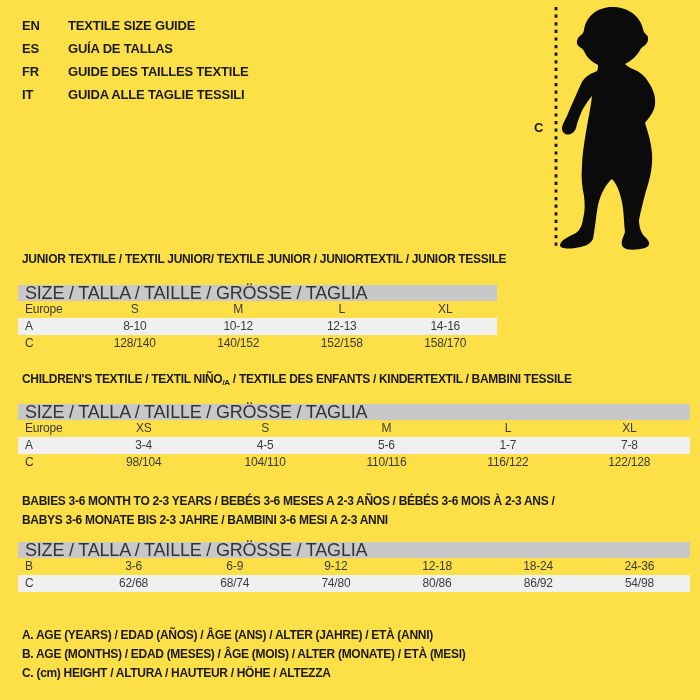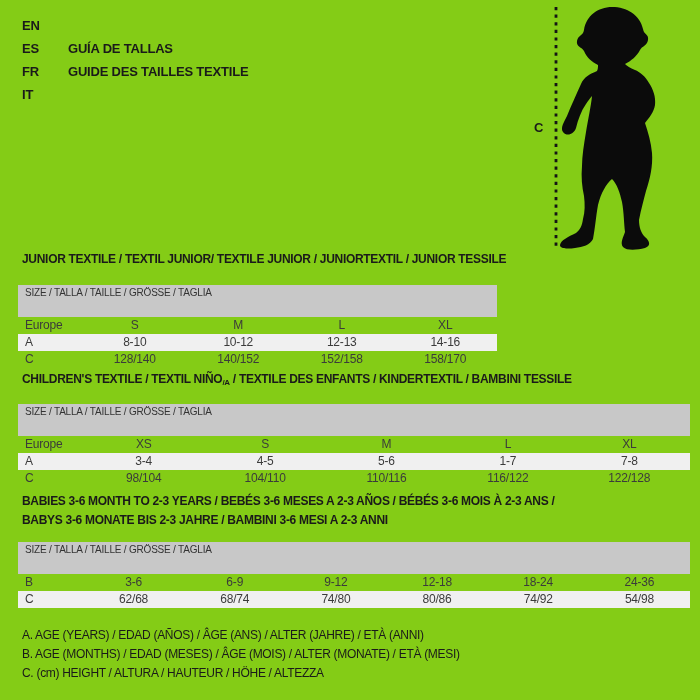--- a/index.html
+++ b/index.html
@@ -1,71 +1,73 @@
 <!DOCTYPE html>
 <html><head>
 <meta charset="utf-8">
 <style>
   html,body{margin:0;padding:0;background:#ffffff;}
   .canvas{
-    position:relative;width:700px;height:700px;background:#84cc16;overflow:hidden;
+    position:relative;width:700px;height:700px;background:#fde047;overflow:hidden;
     font-family:"Liberation Sans","DejaVu Sans",sans-serif;
   }
   
   .lang-block{position:absolute;left:22px;top:14px;}
   .lang-row{display:flex;height:23px;line-height:23px;}
   .lang-code{width:46px;font-size:13px;font-weight:700;color:#1a1a1a;letter-spacing:-0.2px;}
   .lang-title{font-size:13px;font-weight:700;color:#1a1a1a;letter-spacing:-0.2px;white-space:nowrap;}
   
   .figure{position:absolute;left:530px;top:0;width:170px;height:255px;}
   .measure-c{position:absolute;left:4px;top:120px;font-size:13px;font-weight:700;color:#1a1a1a;}
   .fig-svg{position:absolute;left:0;top:0;}
   
   .sec-heading{
     position:absolute;left:22px;font-size:12px;font-weight:700;color:#1a1a1a;
     letter-spacing:-0.3px;line-height:19px;white-space:nowrap;
   }
   .sec-heading .sub{font-size:8px;vertical-align:-2px;}
   
   .tablewrap{position:absolute;left:18px;}
   .band{
-    height:32px;line-height:16px;background:#c8c8c8;color:#333333;
-    font-size:10px;padding-left:7px;letter-spacing:-0.2px;
+    height:16px;line-height:16px;background:#c8c8c8;color:#333333;
+    font-size:18px;padding-left:7px;letter-spacing:-0.2px;
   }
   table{border-collapse:collapse;table-layout:fixed;width:100%;}
   td{
     height:17px;line-height:17px;padding:0;font-size:12px;color:#3b3b3b;
     text-align:center;letter-spacing:-0.2px;white-space:nowrap;overflow:hidden;
   }
   td.lbl{text-align:left;padding-left:7px;}
   tr.stripe td{background:#f0f0f0;}
   col.c-label{width:65px;}
   
   .footnotes{position:absolute;left:22px;top:626px;}
-  .footnote{font-size:12px;font-weight:400;color:#1a1a1a;letter-spacing:-0.3px;line-height:19px;white-space:nowrap;}
+  .footnote{font-size:12px;font-weight:700;color:#1a1a1a;letter-spacing:-0.3px;line-height:19px;white-space:nowrap;}
 </style>
 </head>
 <body>
 
 <div class="canvas">
 
   <div class="lang-block">
     <div class="lang-row">
       <span class="lang-code">EN</span>
+      <span class="lang-title">TEXTILE SIZE GUIDE</span>
     </div>
     <div class="lang-row">
       <span class="lang-code">ES</span>
       <span class="lang-title">GUÍA DE TALLAS</span>
     </div>
     <div class="lang-row">
       <span class="lang-code">FR</span>
       <span class="lang-title">GUIDE DES TAILLES TEXTILE</span>
     </div>
     <div class="lang-row">
       <span class="lang-code">IT</span>
+      <span class="lang-title">GUIDA ALLE TAGLIE TESSILI</span>
     </div>
   </div>
 
   <div class="figure">
     <svg class="fig-svg" width="170" height="255" viewBox="0 0 170 255">
       <line x1="26" y1="7" x2="26" y2="248" stroke="#141414" stroke-width="2.8" stroke-dasharray="3.2 4.4"></line>
       <path fill="#0b0b0b" d="
         M82 7
         C68 7 56 16 54 30
         C53 36 48 35 47 41
@@ -214,21 +216,21 @@
           <td>12-18</td>
           <td>18-24</td>
           <td>24-36</td>
         </tr>
         <tr class="stripe">
           <td class="lbl">C</td>
           <td>62/68</td>
           <td>68/74</td>
           <td>74/80</td>
           <td>80/86</td>
-          <td>74/92</td>
+          <td>86/92</td>
           <td>54/98</td>
         </tr>
       </tbody>
     </table>
   </div>
 
   <div class="footnotes">
     <div class="footnote">A. AGE (YEARS) / EDAD (AÑOS) / ÂGE (ANS) / ALTER (JAHRE) / ETÀ (ANNI)</div>
     <div class="footnote">B. AGE (MONTHS) / EDAD (MESES) / ÂGE (MOIS) / ALTER (MONATE) / ETÀ (MESI)</div>
     <div class="footnote">C. (cm) HEIGHT / ALTURA / HAUTEUR / HÖHE / ALTEZZA</div>

